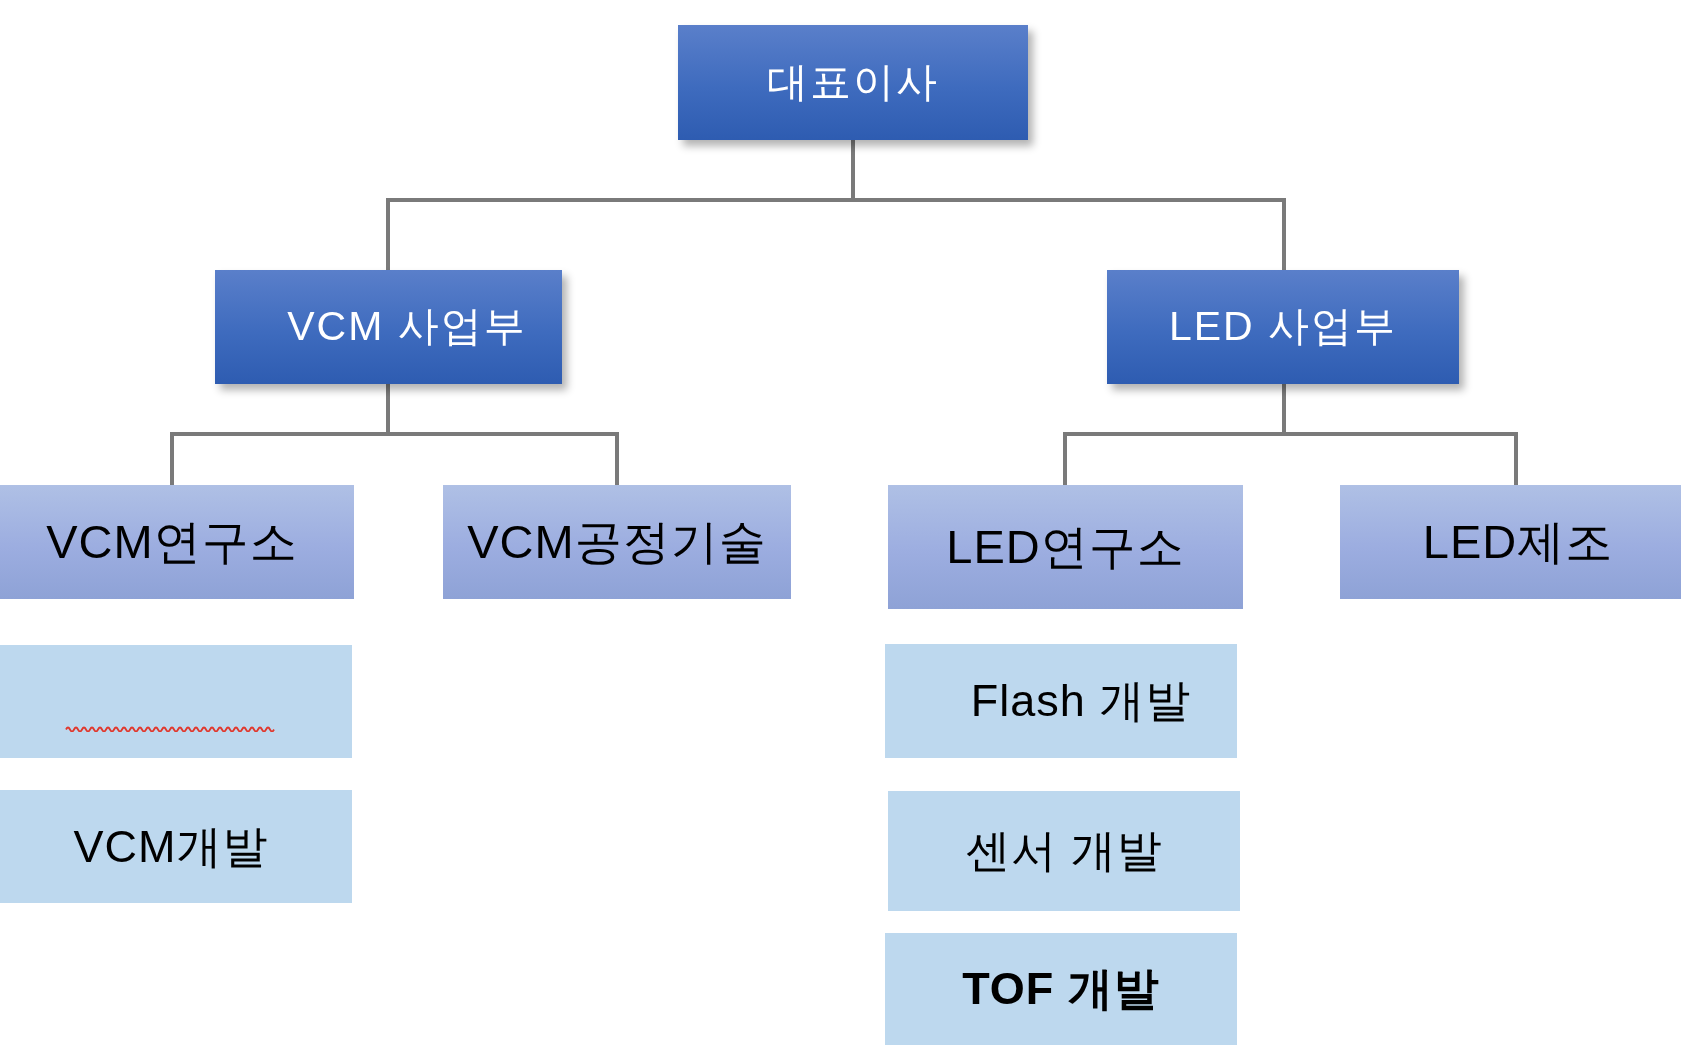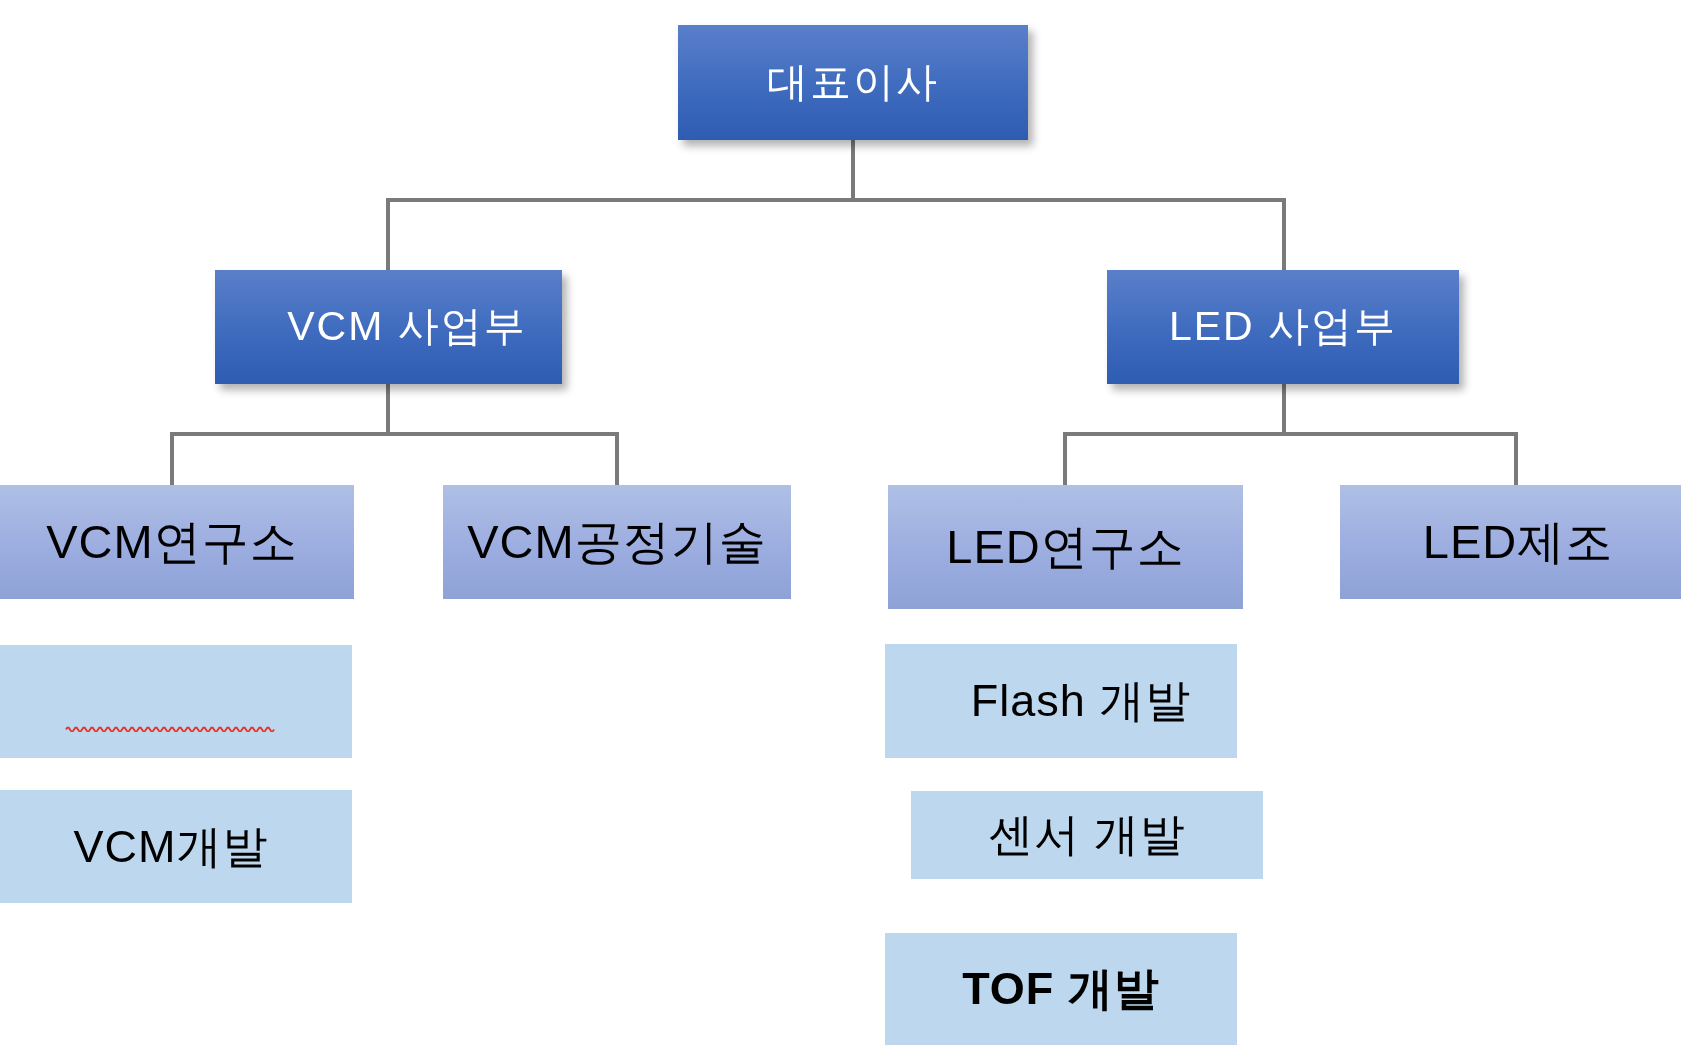--- a/index.html
+++ b/index.html
@@ -79,18 +79,18 @@
     <path d="M1 5.5 Q3 1.5 5 5.5 T9 5.5 T13 5.5 T17 5.5 T21 5.5 T25 5.5 T29 5.5 T33 5.5 T37 5.5 T41 5.5 T45 5.5 T49 5.5 T53 5.5 T57 5.5 T61 5.5 T65 5.5 T69 5.5 T73 5.5 T77 5.5 T81 5.5 T85 5.5 T89 5.5 T93 5.5 T97 5.5 T101 5.5 T105 5.5 T109 5.5 T113 5.5 T117 5.5 T121 5.5 T125 5.5 T129 5.5 T133 5.5 T137 5.5 T141 5.5 T145 5.5 T149 5.5 T153 5.5 T157 5.5 T161 5.5 T165 5.5 T169 5.5 T173 5.5 T177 5.5 T181 5.5 T185 5.5 T189 5.5 T193 5.5 T197 5.5 T201 5.5 T205 5.5 T209 5.5" fill="none" stroke="#e0392e" stroke-width="1.8"></path>
   </svg>
 </div>
 <div class="node lv4" style="left:-10px;top:790px;width:362px;height:113px;">
   <span class="lbl">VCM개발</span>
 </div>
 
 <div class="node lv4" style="left:885px;top:644px;width:352px;height:114px;padding-left:40px;">
   <span class="lbl">Flash 개발</span>
 </div>
-<div class="node lv4" style="left:911px;top:791px;width:352px;height:88px;">
+<div class="node lv4" style="left:888px;top:791px;width:352px;height:120px;">
   <span class="lbl">센서 개발</span>
 </div>
 <div class="node lv4" style="left:885px;top:933px;width:352px;height:112px;font-weight:bold;">
   <span class="lbl">TOF 개발</span>
 </div>
 
 </body></html>

